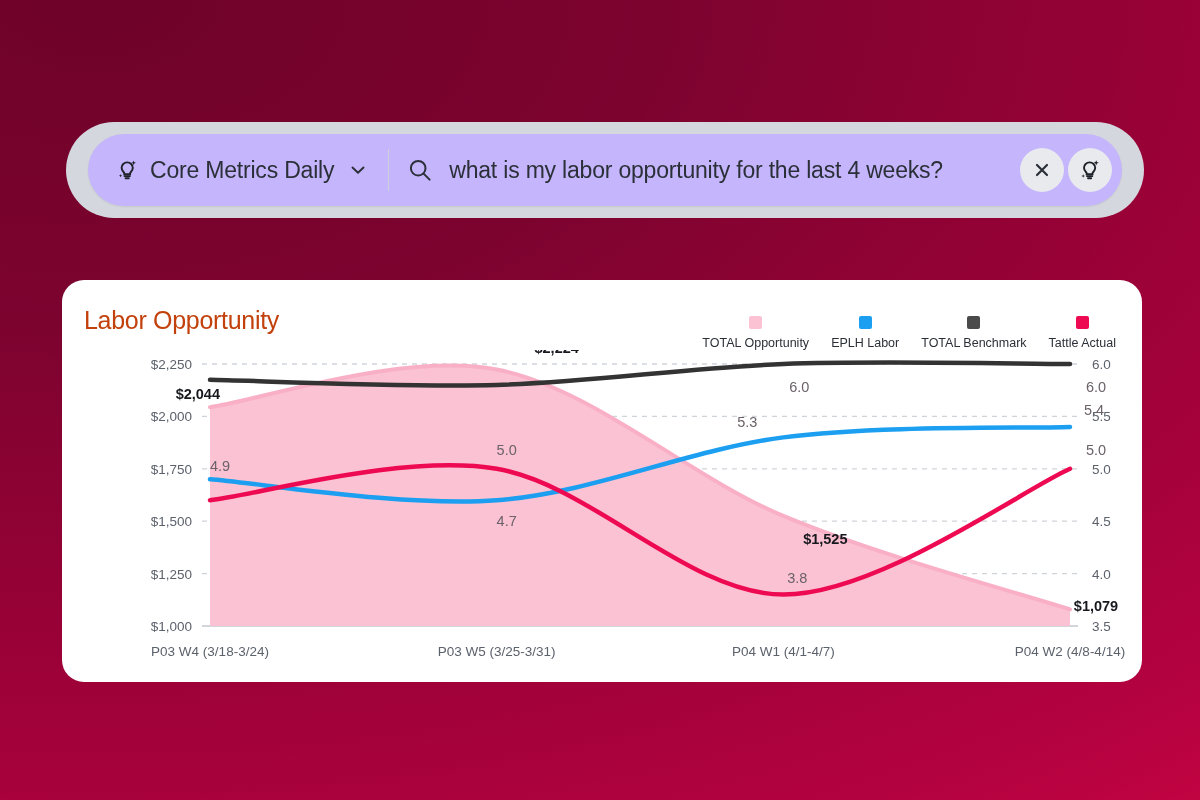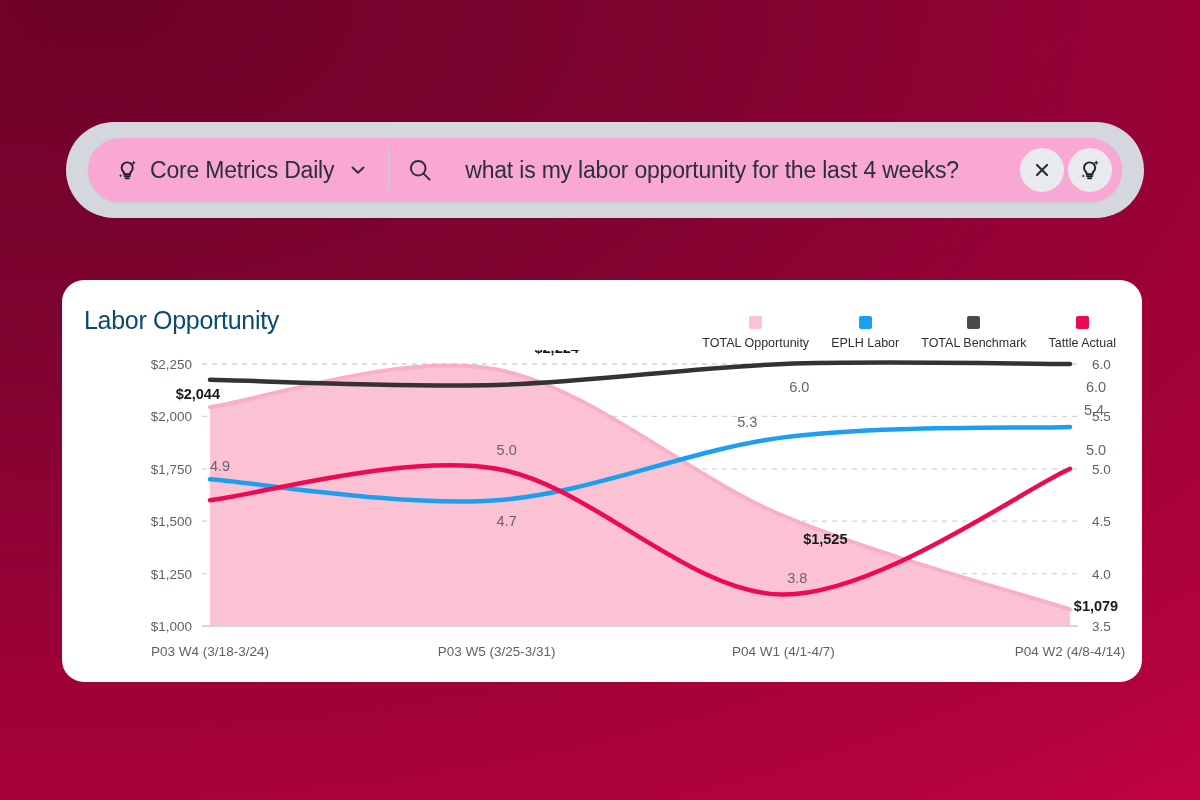--- a/index.html
+++ b/index.html
@@ -27,22 +27,22 @@
     height: 96px;
     background: #d4d7dd;
     border-radius: 48px;
     display: flex;
     align-items: center;
     padding: 0 22px;
   }
 
   .search-field {
     flex: 1;
-    height: 64px;
-    background: #f9a8d4;
+    height: 72px;
+    background: #c4b5fd;
     border-radius: 36px;
     display: flex;
     align-items: center;
     padding: 0 10px 0 18px;
     box-shadow: 0 1px 2px rgba(0,0,0,0.07);
   }
 
   .dataset-chip {
     display: flex;
     align-items: center;
@@ -88,21 +88,20 @@
     flex: 1;
     font-size: 23px;
     color: #2b3038;
     letter-spacing: -0.2px;
     white-space: nowrap;
     overflow: hidden;
     border: none;
     outline: none;
     background: transparent;
     font-family: "Liberation Sans", sans-serif;
-    margin-left: 16px;
   }
 
   .round-btn {
     width: 44px;
     height: 44px;
     border-radius: 50%;
     background: #e8eaee;
     display: flex;
     align-items: center;
     justify-content: center;
@@ -126,21 +125,21 @@
 
   .card-head {
     display: flex;
     align-items: flex-start;
     justify-content: space-between;
     padding: 26px 26px 0 22px;
   }
 
   .card-title {
     font-size: 25px;
-    color: #0c4a6e;
+    color: #c2410c;
     letter-spacing: -0.3px;
   }
 
   .legend {
     display: flex;
     align-items: center;
     gap: 22px;
     padding-top: 10px;
   }
 

